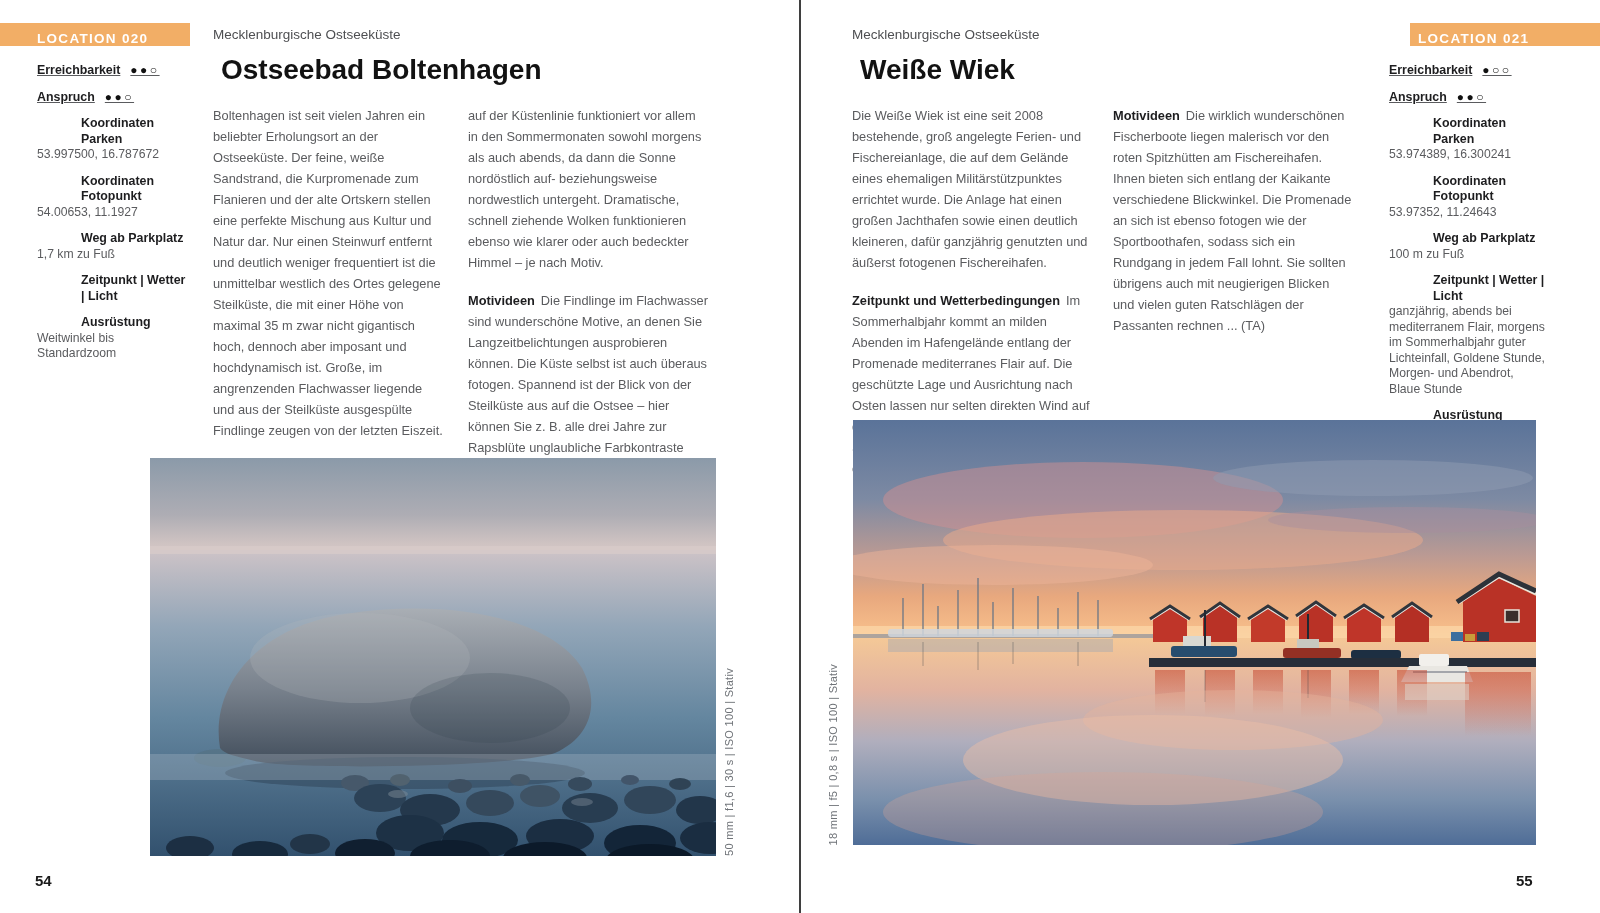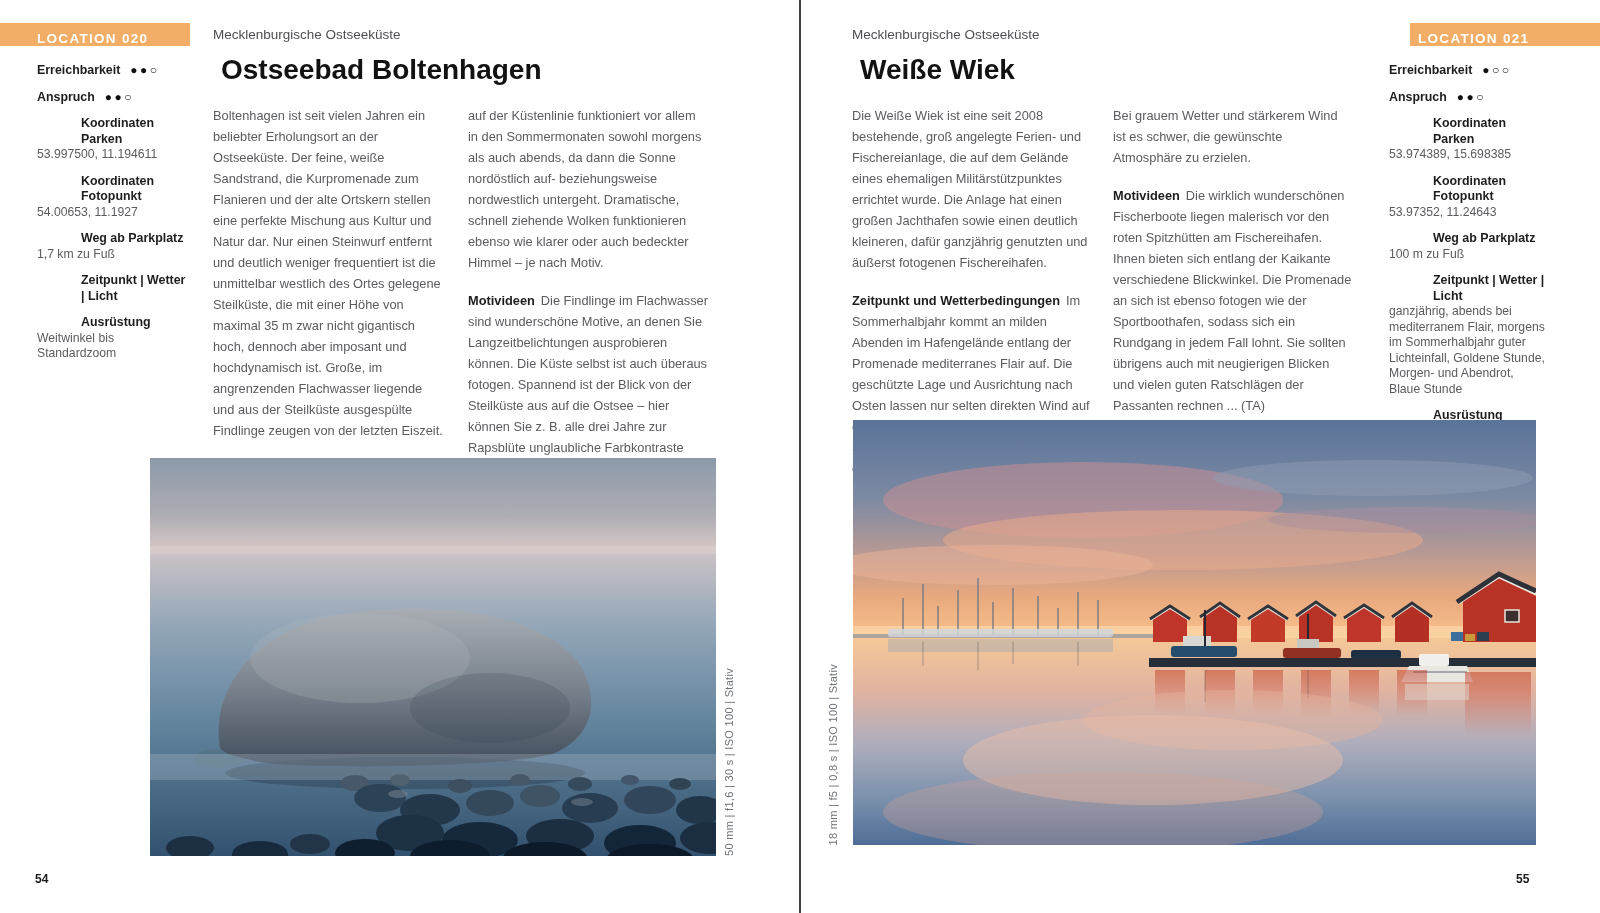--- a/index.html
+++ b/index.html
@@ -9,37 +9,37 @@
   }
   .gutter{position:absolute;left:799px;top:0;width:2px;height:913px;background:#3f3f3f;}
   .banner{position:absolute;top:23px;height:23px;width:190px;background:#F2AE66;
     display:flex;align-items:flex-end;}
   .banner span{color:#fff;font-size:13.5px;font-weight:bold;letter-spacing:1.3px;}
   .banner.left{left:0;padding-left:37px;box-sizing:border-box;}
   .banner.right{left:1410px;padding-left:8px;box-sizing:border-box;}
   .kicker{position:absolute;top:27px;font-size:13.5px;color:#4e4f52;}
   .title{position:absolute;top:46px;font-size:28px;line-height:32px;font-weight:bold;color:#121212;margin:8px;font-stretch:condensed;}
   .sidebar{position:absolute;top:63px;width:150px;font-size:12.2px;line-height:15.5px;}
-  .rating{display:flex;align-items:center;margin-bottom:11px;}
+  .rating{display:flex;align-items:center;margin-bottom:11px;text-decoration:underline;}
   .rating .rlabel{font-weight:bold;color:#1d1d1f;font-size:12.4px;}
   .rating .dots{margin-left:10px;font-size:12px;letter-spacing:2.5px;color:#111;}
   .field{margin-bottom:11px;}
   .field .flabel{font-weight:bold;color:#1d1d1f;font-size:12.4px;padding-left:44px;}
   .field .fvalue{color:#5a5b5e;}
   .col{position:absolute;top:105px;font-size:12.8px;line-height:21px;color:#5a5b5e;hyphens:auto;}
   .col p{margin:0 0 17px 0;}
   .col strong{color:#1d1d1f;margin-right:6px;}
   .photo{position:absolute;margin:0;padding:0;overflow:hidden;}
   .photo svg{display:block;width:100%;height:100%;}
   .caption-v{position:absolute;width:16px;}
   .caption-v span{
     position:absolute;bottom:0;left:0;writing-mode:vertical-rl;transform:rotate(180deg);
     white-space:nowrap;font-size:11px;color:#6e7277;letter-spacing:.3px;
   }
-  .pagenum{position:absolute;top:872px;font-size:12px;font-weight:bold;color:#1a1a1a;}
+  .pagenum{position:absolute;top:872px;font-size:15px;font-weight:bold;color:#1a1a1a;}
 </style>
 </head>
 <body>
 
 <div class="spread">
 
   <div>
 
     <div class="banner left">
       <span>LOCATION 020</span>
@@ -49,21 +49,21 @@
       <div class="rating">
         <span class="rlabel">Erreichbarkeit</span>
         <span class="dots">●●○</span>
       </div>
       <div class="rating">
         <span class="rlabel">Anspruch</span>
         <span class="dots">●●○</span>
       </div>
       <div class="field">
         <div class="flabel">Koordinaten Parken</div>
-        <div class="fvalue">53.997500, 11.194611</div>
+        <div class="fvalue">53.997500, 16.787672</div>
       </div>
       <div class="field">
         <div class="flabel">Koordinaten Fotopunkt</div>
         <div class="fvalue">54.00653, 11.1927</div>
       </div>
       <div class="field">
         <div class="flabel">Weg ab Parkplatz</div>
         <div class="fvalue">1,7 km zu Fuß</div>
       </div>
       <div class="field">
@@ -168,21 +168,21 @@
       <div class="rating">
         <span class="rlabel">Erreichbarkeit</span>
         <span class="dots">●○○</span>
       </div>
       <div class="rating">
         <span class="rlabel">Anspruch</span>
         <span class="dots">●●○</span>
       </div>
       <div class="field">
         <div class="flabel">Koordinaten Parken</div>
-        <div class="fvalue">53.974389, 15.698385</div>
+        <div class="fvalue">53.974389, 16.300241</div>
       </div>
       <div class="field">
         <div class="flabel">Koordinaten Fotopunkt</div>
         <div class="fvalue">53.97352, 11.24643</div>
       </div>
       <div class="field">
         <div class="flabel">Weg ab Parkplatz</div>
         <div class="fvalue">100 m zu Fuß</div>
       </div>
       <div class="field">
@@ -196,21 +196,20 @@
     </aside>
 
     <div class="kicker" style="left:852px;">Mecklenburgische Ostseeküste</div>
     <h1 class="title" style="left:852px;">Weiße Wiek</h1>
 
     <div class="col" style="left:852px;width:240px;">
       <p>Die Weiße Wiek ist eine seit 2008 bestehende, groß angelegte Ferien- und Fischereianlage, die auf dem Gelände eines ehemaligen Militärstützpunktes errichtet wurde. Die Anlage hat einen großen Jachthafen sowie einen deutlich kleineren, dafür ganzjährig genutzten und äußerst fotogenen Fischereihafen.</p>
       <p><strong>Zeitpunkt und Wetterbedingungen</strong><span>Im Sommerhalbjahr kommt an milden Abenden im Hafengelände entlang der Promenade mediterranes Flair auf. Die geschützte Lage und Ausrichtung nach Osten lassen nur selten direkten Wind auf die Hafenanlage zu. Abendrot, Blaue Stunde und Windstille versprechen Ihnen optimale Bedingungen.</span></p>
     </div>
     <div class="col" style="left:1113px;width:240px;">
-      <p>Bei grauem Wetter und stärkerem Wind ist es schwer, die gewünschte Atmosphäre zu erzielen.</p>
       <p><strong>Motivideen</strong><span>Die wirklich wunderschönen Fischerboote liegen malerisch vor den roten Spitzhütten am Fischereihafen. Ihnen bieten sich entlang der Kaikante verschiedene Blickwinkel. Die Promenade an sich ist ebenso fotogen wie der Sportboothafen, sodass sich ein Rundgang in jedem Fall lohnt. Sie sollten übrigens auch mit neugierigen Blicken und vielen guten Ratschlägen der Passanten rechnen ... (TA)</span></p>
     </div>
 
     <figure class="photo" style="left:853px;top:420px;width:683px;height:425px;">
       <svg viewBox="0 0 683 425" preserveAspectRatio="none">
         <defs>
           <linearGradient id="rsky" x1="0" y1="0" x2="0" y2="1">
             <stop offset="0" stop-color="#5a7399"></stop>
               <stop offset="0.35" stop-color="#7d8aa3"></stop>
             <stop offset="0.6" stop-color="#bb9a93"></stop>

